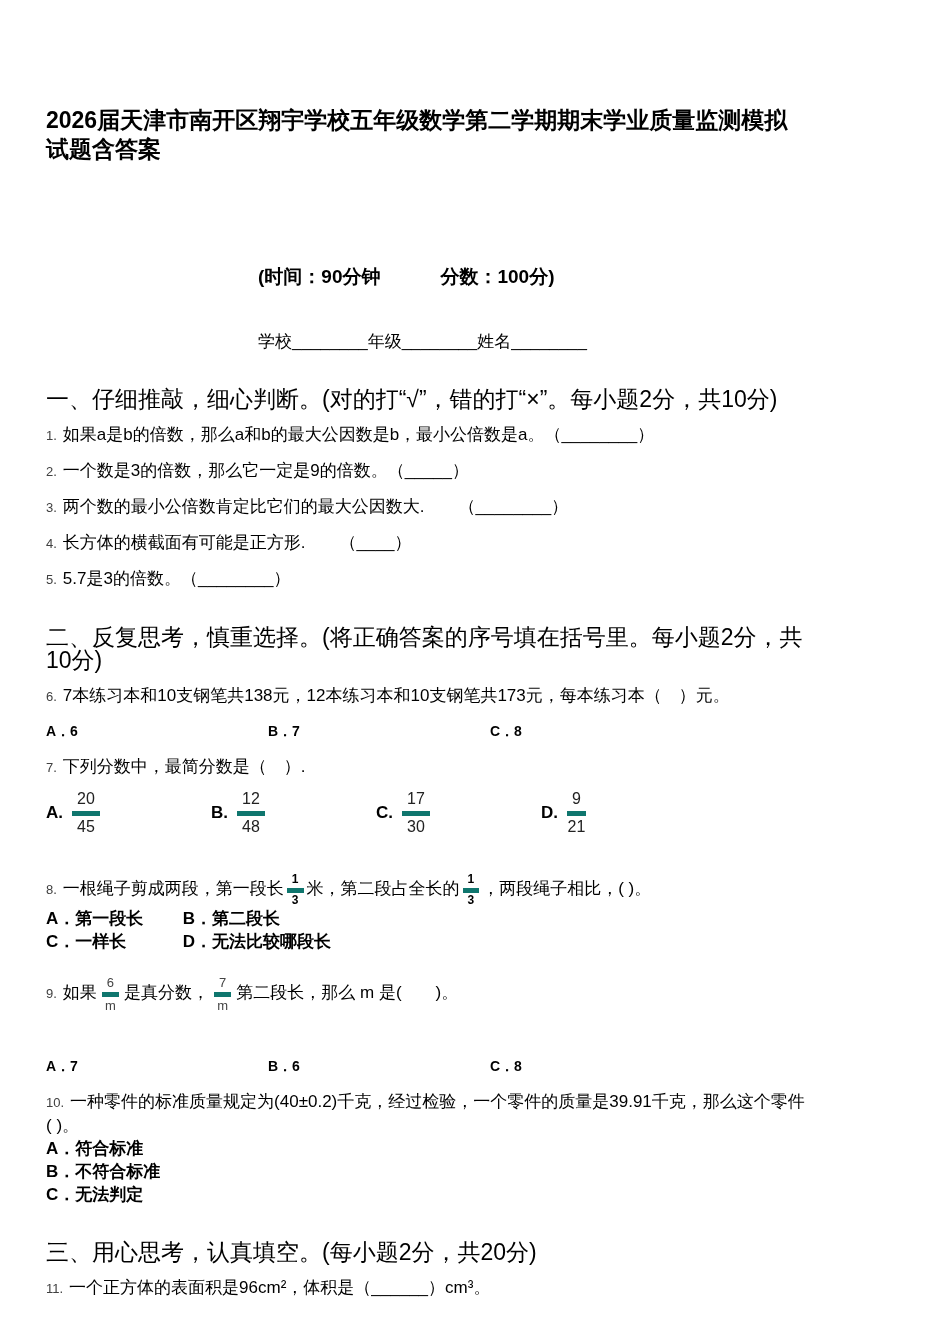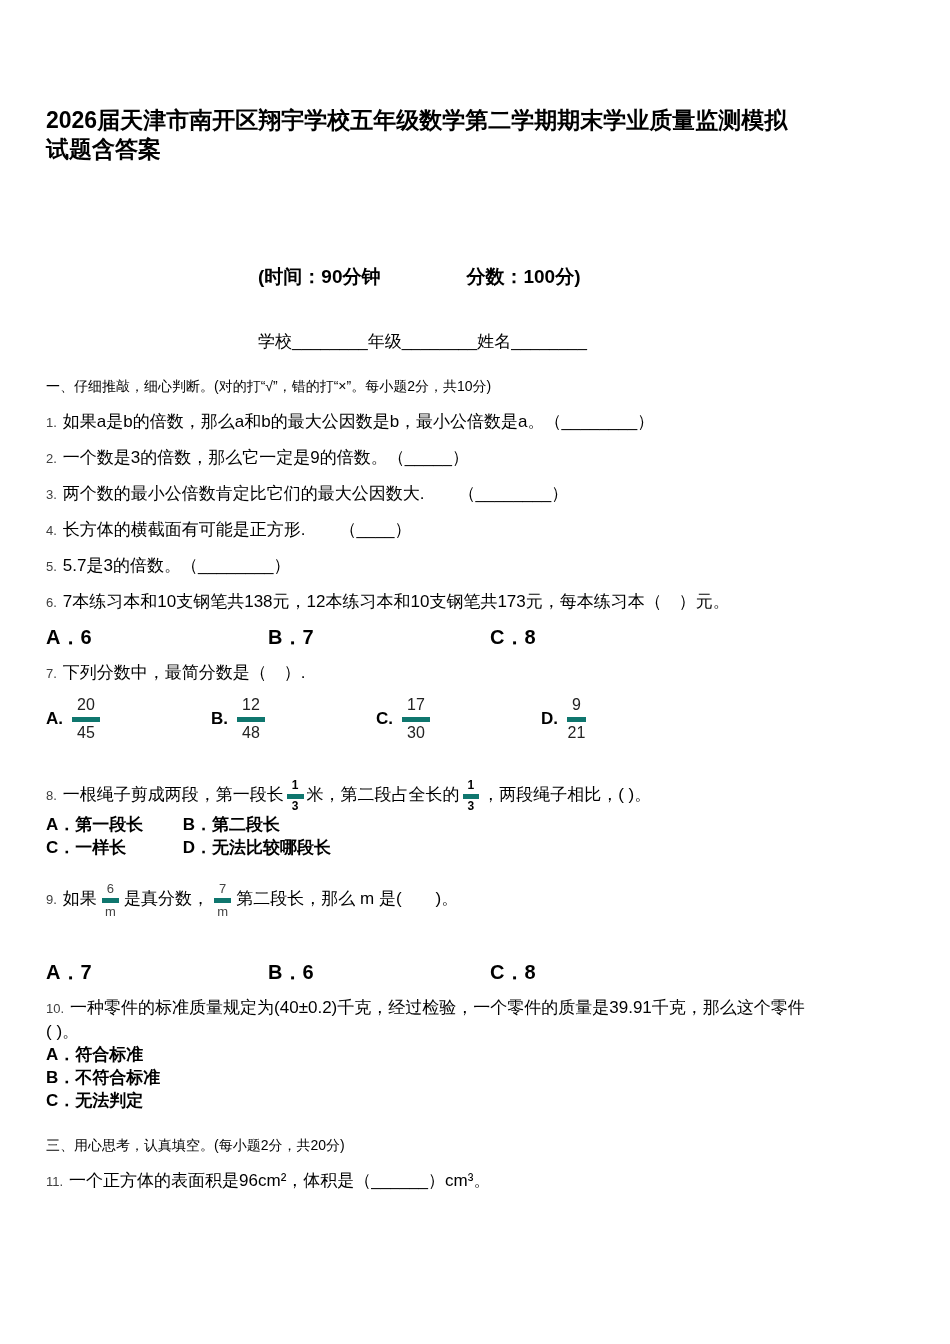--- a/index.html
+++ b/index.html
@@ -10,26 +10,26 @@
     font-family: "Liberation Sans", "DejaVu Sans", sans-serif;
   }
   .page {
     width: 848px; height: 1344px;
     box-sizing: border-box;
     padding: 106px 40px 0 46px;
     overflow: hidden;
     background: #ffffff;
   }
   .title { font-size: 23px; font-weight: 700; line-height: 29px; }
-  .meta { margin: 100px 0 0 212px; display: flex; gap: 86px; font-size: 19px; font-weight: 700; }
+  .meta { margin: 100px 0 0 212px; display: flex; gap: 60px; font-size: 19px; font-weight: 700; }
   .fields { margin: 40px 0 0 212px; display: flex; font-size: 17px; }
-  .sec-heading { margin-top: 22px; font-size: 14px; line-height: 23px; }
+  .sec-heading { margin-top: 35px; font-size: 23px; line-height: 23px; }
   .q { margin-top: 12px; font-size: 17px; line-height: 23px; }
   .qno { font-size: 13px; color: #404040; margin-right: 6px; }
-  .opt-row { display: flex; margin-top: 12px; font-size: 20px; font-weight: 700; line-height: 23px; }
+  .opt-row { display: flex; margin-top: 12px; font-size: 14px; font-weight: 700; line-height: 23px; }
   .opt-row .opt { width: 222px; }
   .frac-opt-row { display: flex; margin: 10px 0 0 0; }
   .frac-opt { width: 165px; display: flex; align-items: center; }
   .opt-label { font-weight: 700; font-size: 17px; margin-right: 9px; }
   .frac { display: inline-block; text-align: center; vertical-align: middle; }
   .frac .num { display: block; border-bottom: 5px solid #0f766e; padding: 0 5px 2px; }
   .frac .den { display: block; padding-top: 1px; }
   .frac.big { font-size: 16px; line-height: 20px; color: #222; }
   .frac.small { font-size: 12px; line-height: 13px; font-weight: 700; margin: 0 3px; }
   .frac.med { font-size: 13px; line-height: 15px; color: #444; margin: 0 5px; }
@@ -69,20 +69,21 @@
   <div class="q">
     <span class="qno">3.</span><span>两个数的最小公倍数肯定比它们的最大公因数大.　　（________）</span>
   </div>
   <div class="q">
     <span class="qno">4.</span><span>长方体的横截面有可能是正方形.　　（____）</span>
   </div>
   <div class="q">
     <span class="qno">5.</span><span>5.7是3的倍数。（________）</span>
   </div>
 
+  <div class="sec-heading">二、反复思考，慎重选择。(将正确答案的序号填在括号里。每小题2分，共10分)</div>
 
   <div class="q">
     <span class="qno">6.</span><span>7本练习本和10支钢笔共138元，12本练习本和10支钢笔共173元，每本练习本（　）元。</span>
   </div>
   <div class="opt-row">
     <span class="opt">A．6</span>
     <span class="opt">B．7</span>
     <span class="opt">C．8</span>
   </div>
 

